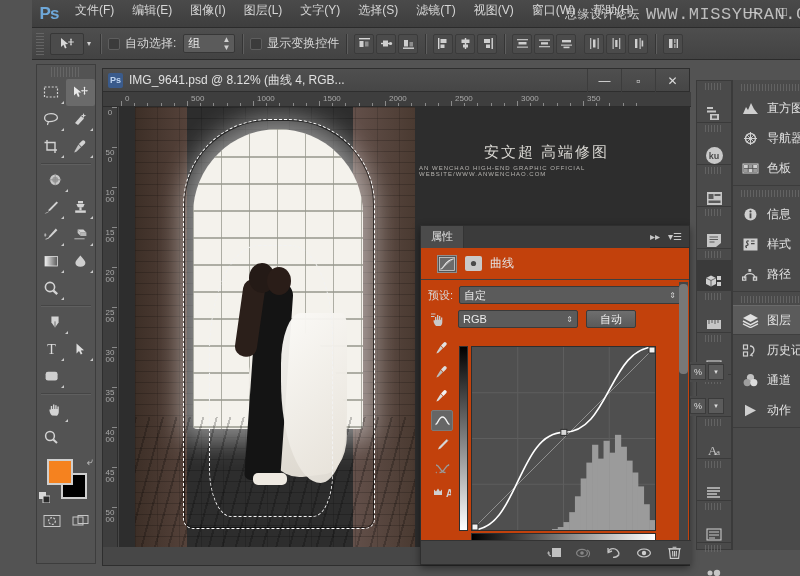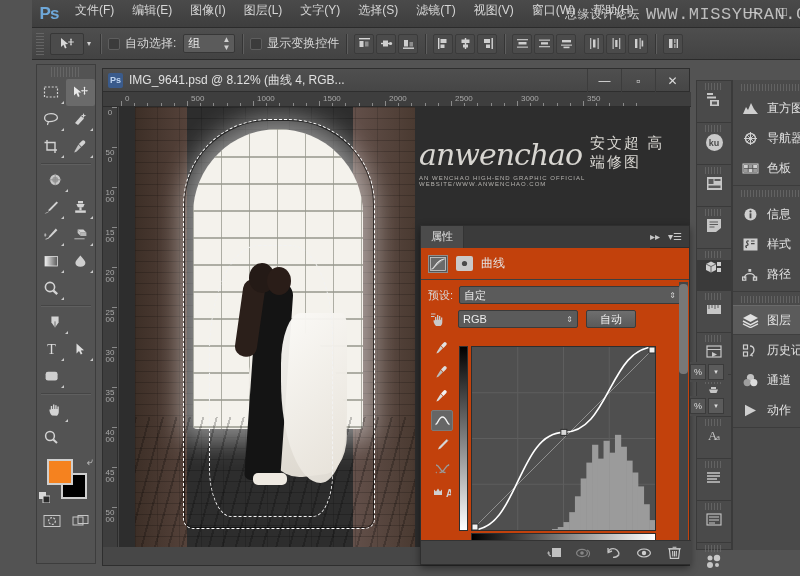--- a/index.html
+++ b/index.html
@@ -198,21 +198,21 @@
   .props {
     position:absolute; left:388px; top:225px; width:270px; height:340px;
     background:#c2410c; border:1px solid #2e2e2e; box-shadow:0 3px 8px rgba(0,0,0,.45);
   }
   .props-tabbar { height:22px; background:#3b3b3b; display:flex; align-items:center; position:relative;
     border-bottom:1px solid #2c2c2c; }
   .props-tab { height:22px; padding:0 10px; display:flex; align-items:center; font-size:11px;
     background:#4b4b4b; color:#e3e3e3; border-right:1px solid #343434; }
   .props-tab-bg { flex:1; height:22px; background:#3b3b3b; }
   .props-tabbar .dd { display:flex; gap:8px; align-items:center; padding-right:7px; color:#c8c8c8; font-size:10px; }
-  .props-head { height:32px; display:flex; align-items:center; padding-left:7px; gap:8px;
+  .props-head { height:32px; display:flex; align-items:center; padding-left:16px; gap:8px;
     border-bottom:1px solid #3f3f3f; }
   .adj-ico { width:20px;height:18px;border:1px solid #8e8e8e;background:#555;display:flex;align-items:center;justify-content:center;}
   .mask-ico { width:17px;height:15px;background:#c9c9c9;border-radius:2px;display:flex;align-items:center;justify-content:center;}
   .props-title { font-size:12px; color:#e4e4e4; }
   .preset-row { display:flex; align-items:center; height:24px; padding:0 8px 0 7px; gap:6px; margin-top:3px; }
   .lbl { font-size:11px; color:#d7d7d7; white-space:nowrap; }
   .sel-box {
     flex:1; height:18px; background:#5b5b5b; border:1px solid #3a3a3a; border-radius:2px;
     display:flex; align-items:center; padding:0 4px; color:#ececec; font-size:11px; position:relative;
   }
@@ -245,21 +245,21 @@
   .props-thumb { position:absolute; right:1px; top:58px; width:9px; height:90px; background:#787878; border-radius:4px; }
 
   
   .dock-icons {
     position:absolute; right:100px; top:80px; width:36px; height:470px;
     background:#4a4a4a; border:1px solid #3a3a3a;
   }
   .dock-grp { border-bottom:1px solid #3a3a3a; }
   .dgrip { height:7px; background:repeating-linear-gradient(to right,#6d6d6d 0 1px,transparent 1px 3px);
     margin:2px 8px; opacity:.7; }
-  .dicon { width:34px; height:30px; display:flex; align-items:flex-start; justify-content:center; }
+  .dicon { width:34px; height:30px; display:flex; align-items:flex-end; justify-content:center; }
   .dicon.sel { background:#3a3a3a; }
   .dock-panels {
     position:absolute; right:0; top:80px; width:100px; height:470px;
     background:#4a4a4a; border-left:1px solid #3a3a3a;
   }
   .dp-grp { padding:2px 0; border-bottom:1px solid #3c3c3c; }
   .dp-item { height:30px; display:flex; align-items:center; gap:8px; padding-left:9px; }
   .dp-item.sel { background:#5b5b5b; border-top:1px solid #6a6a6a; border-bottom:1px solid #3f3f3f; }
   .dp-label { font-size:12px; color:#e0e0e0; white-space:nowrap; }
   .dp-ico { width:17px; height:17px; display:flex; align-items:center; justify-content:center; }
@@ -729,21 +729,20 @@
           <div class="c-head1"></div>
           <div class="c-head2"></div>
           <div class="c-shoe"></div>
         </div>
         <div class="marching"></div>
         <div class="marching2"></div>
       </div>
 
       <div class="wm-canvas">
         <div class="wm-row">
-          <span class="wm-main">anwenchao</span>
           <span class="wm-cn">安文超 高端修图</span>
         </div>
         <div class="wm-sub">AN WENCHAO HIGH-END GRAPHIC OFFICIAL WEBSITE/WWW.ANWENCHAO.COM</div>
       </div>
     </div>
 
   </div>
 
   <div class="props">
     <div class="props-tabbar">

